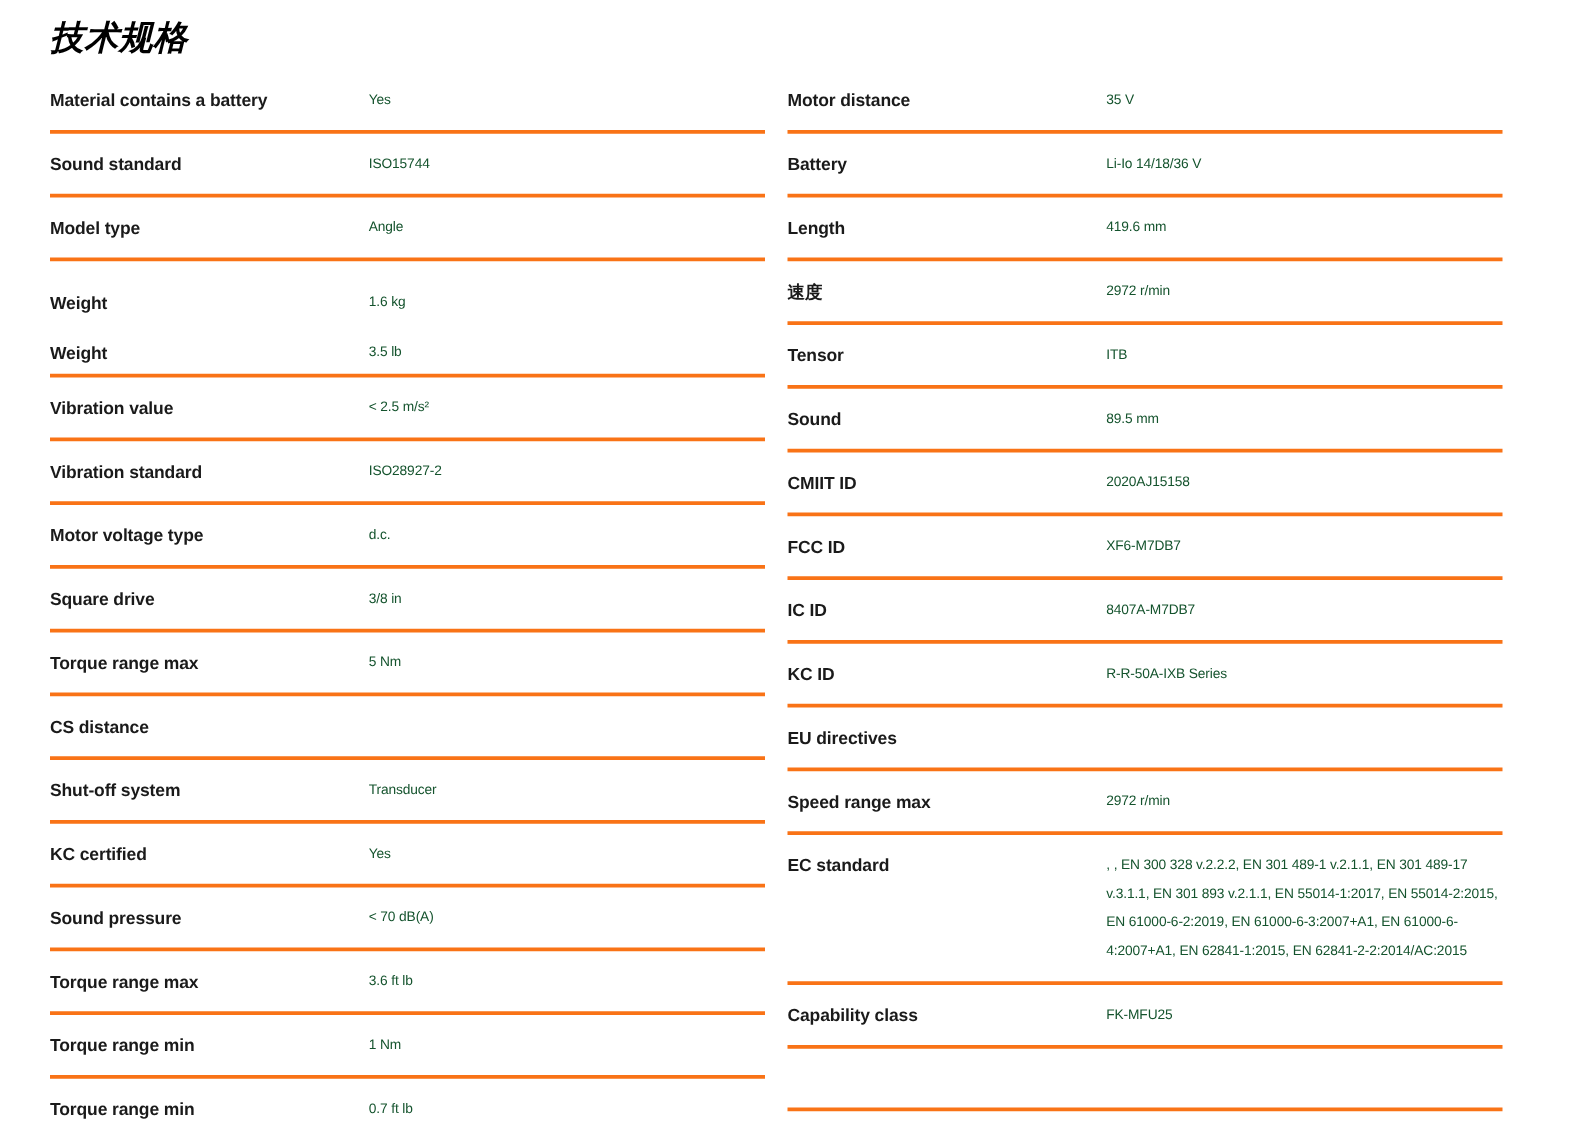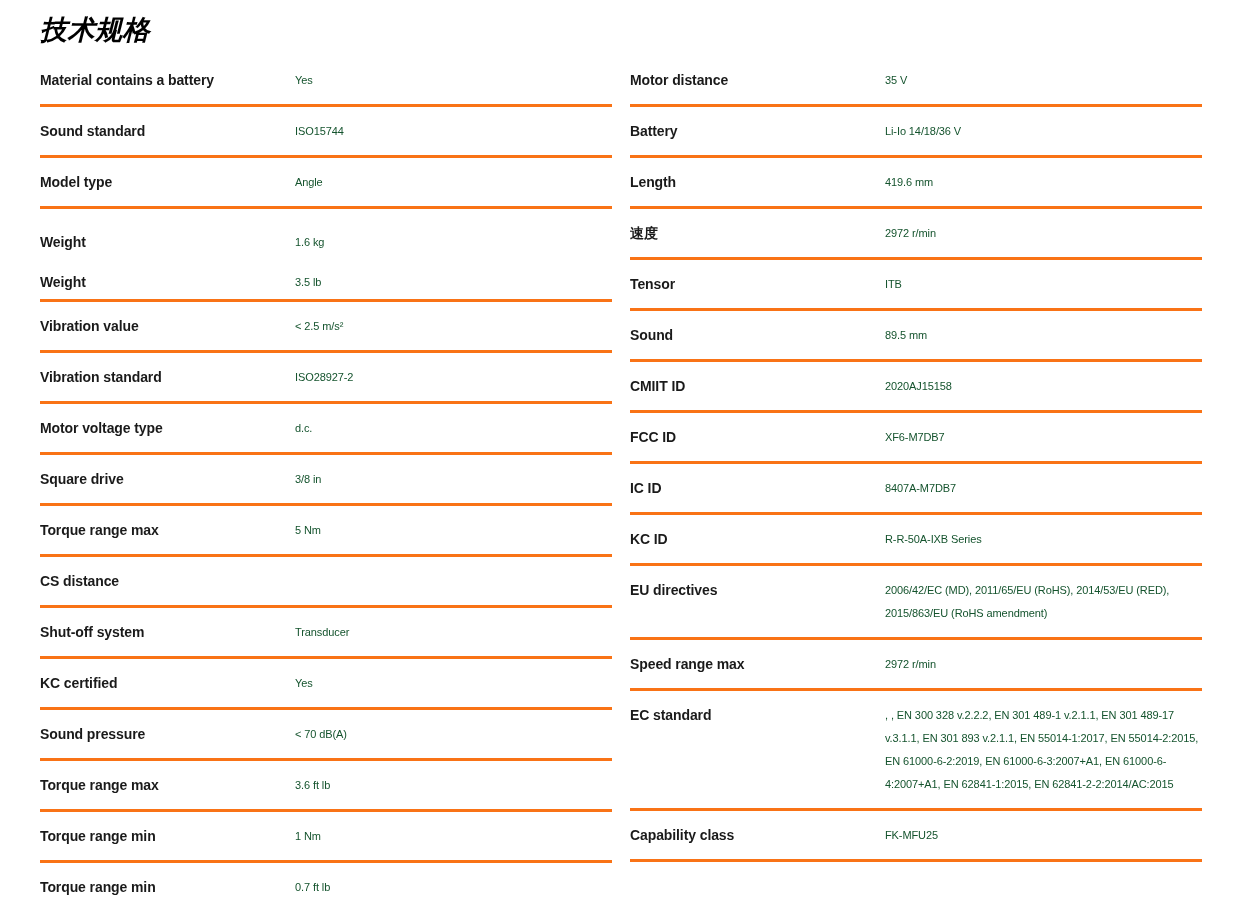--- a/index.html
+++ b/index.html
@@ -231,21 +231,20 @@
         </div>
         <div class="spec-row">
           <div class="spec-pair">
             <div class="spec-label">KC ID</div>
             <div class="spec-value">R-R-50A-IXB Series</div>
           </div>
         </div>
         <div class="spec-row">
           <div class="spec-pair">
             <div class="spec-label">EU directives</div>
-            <div class="spec-value">2006/42/EC (MD), 2011/65/EU (RoHS), 2014/53/EU (RED), 2015/863/EU (RoHS amendment)</div>
           </div>
         </div>
         <div class="spec-row">
           <div class="spec-pair">
             <div class="spec-label">Speed range max</div>
             <div class="spec-value">2972 r/min</div>
           </div>
         </div>
         <div class="spec-row">
           <div class="spec-pair">

